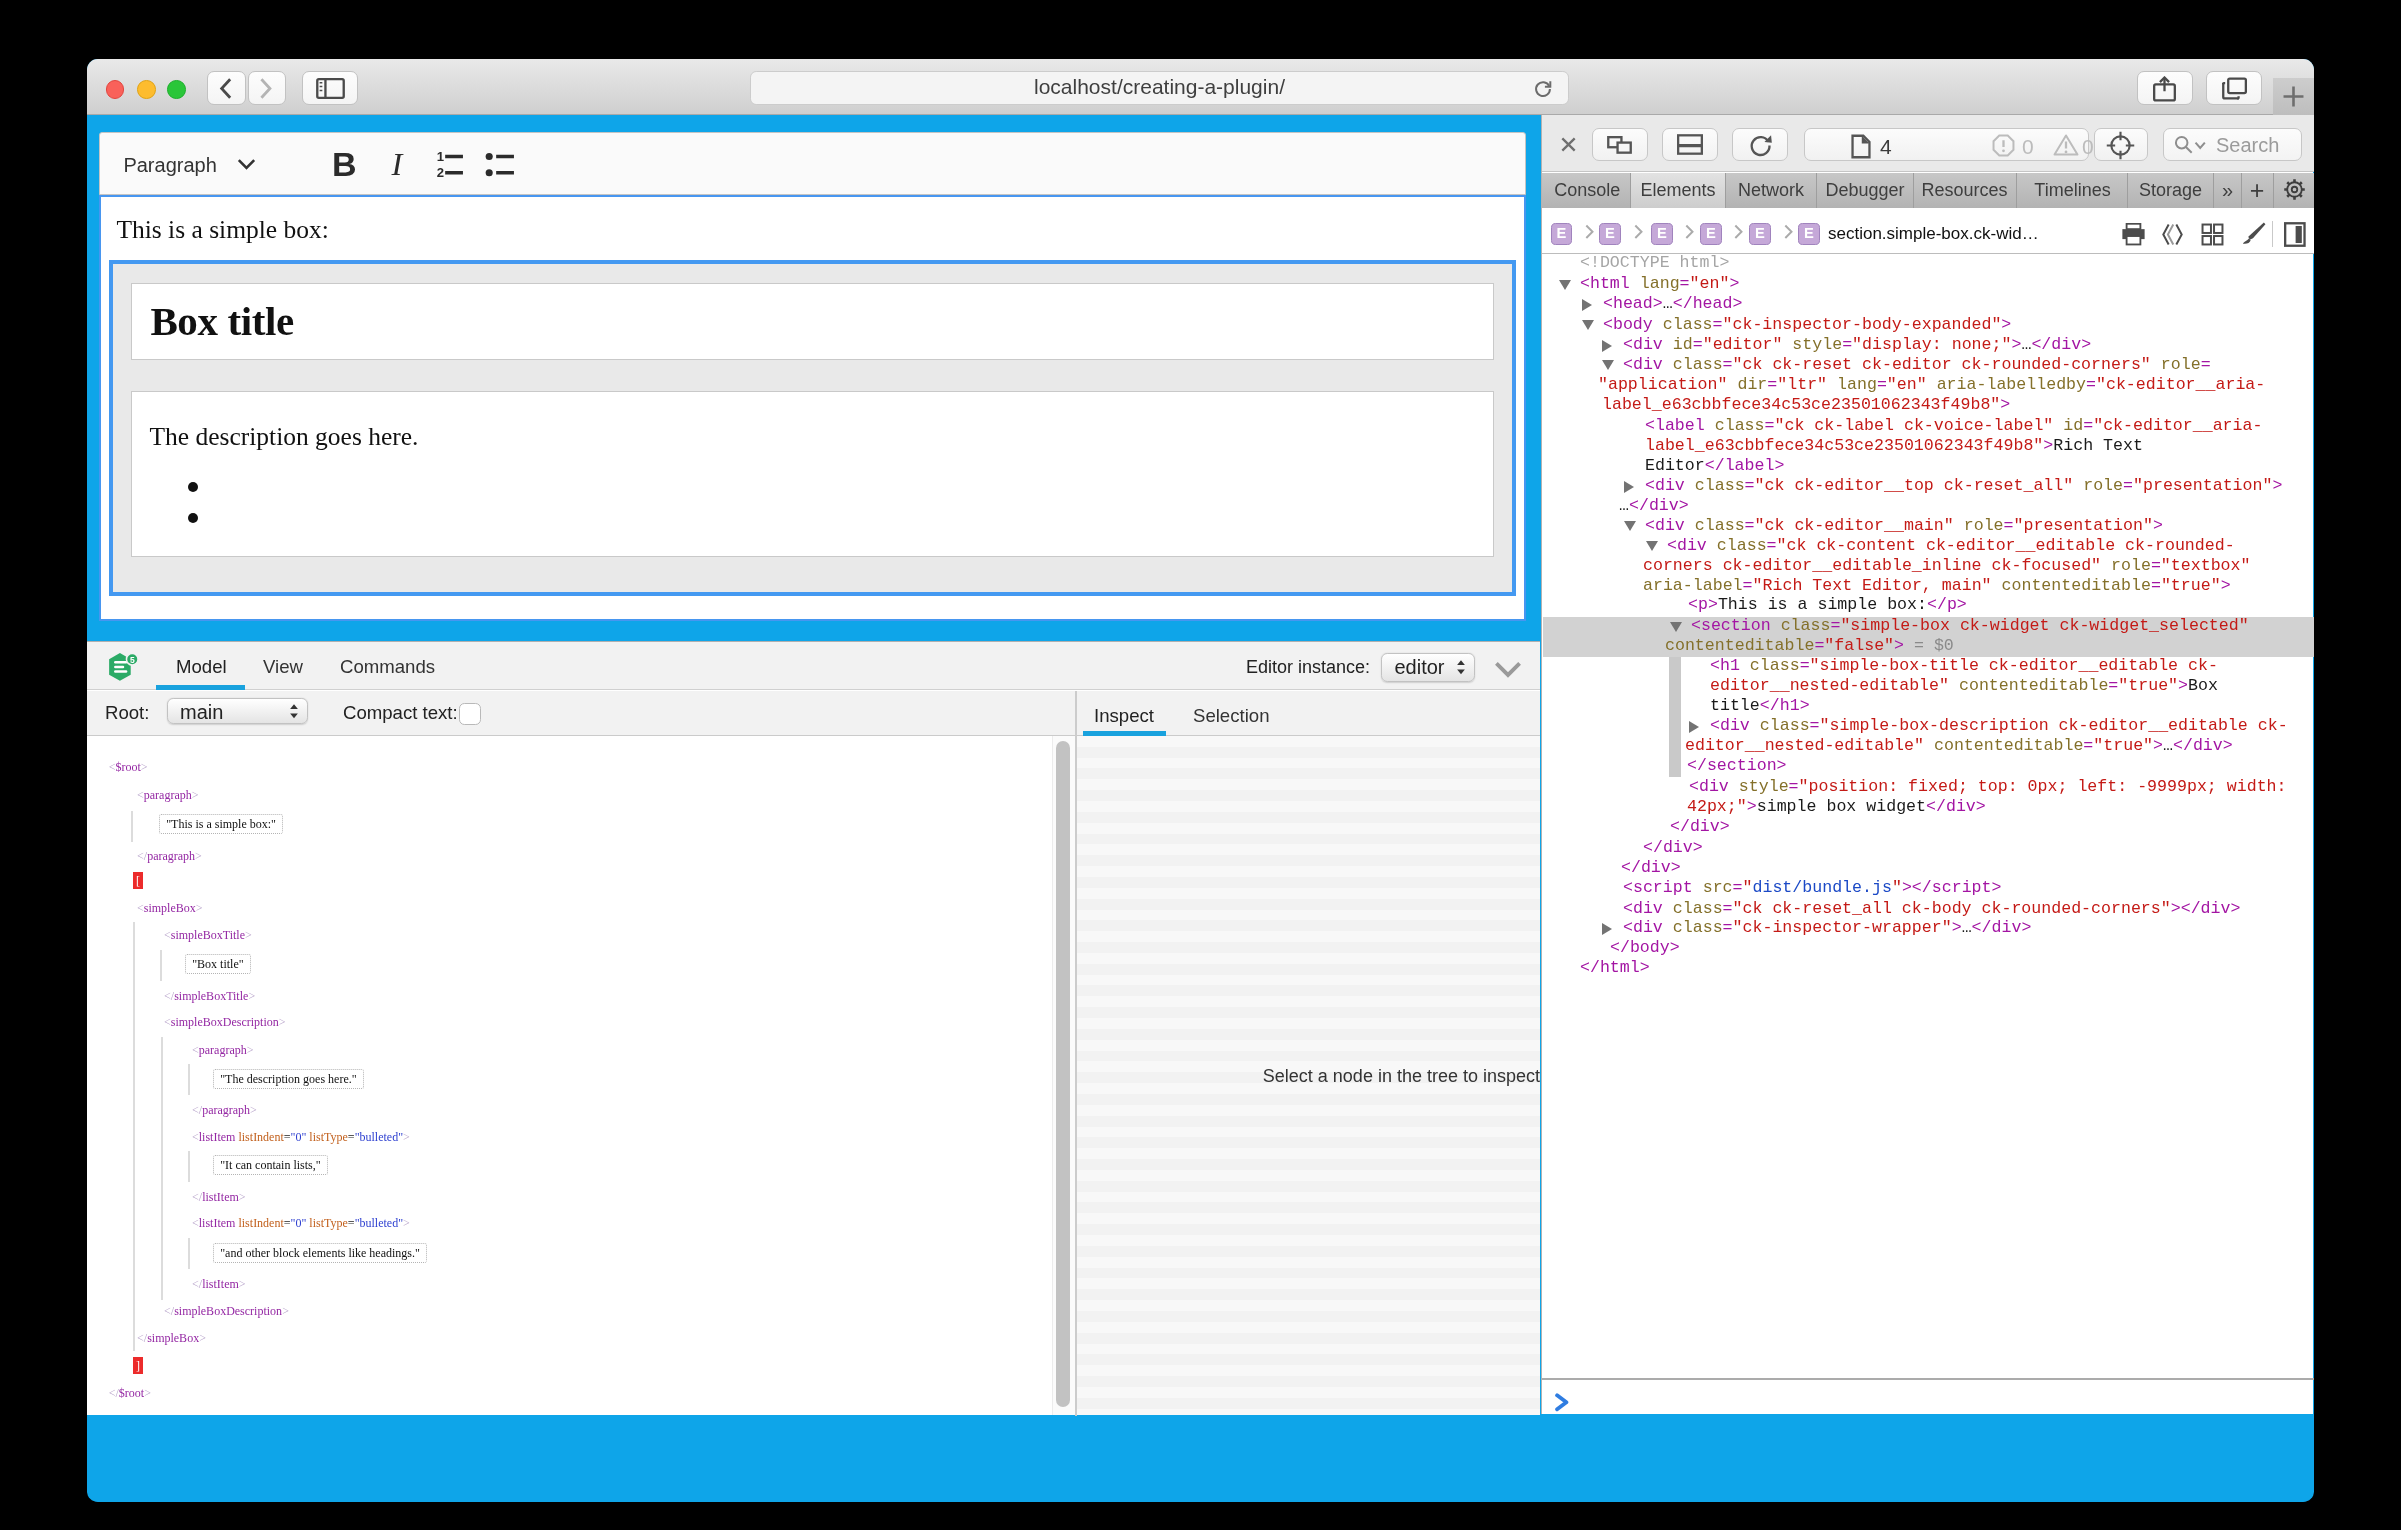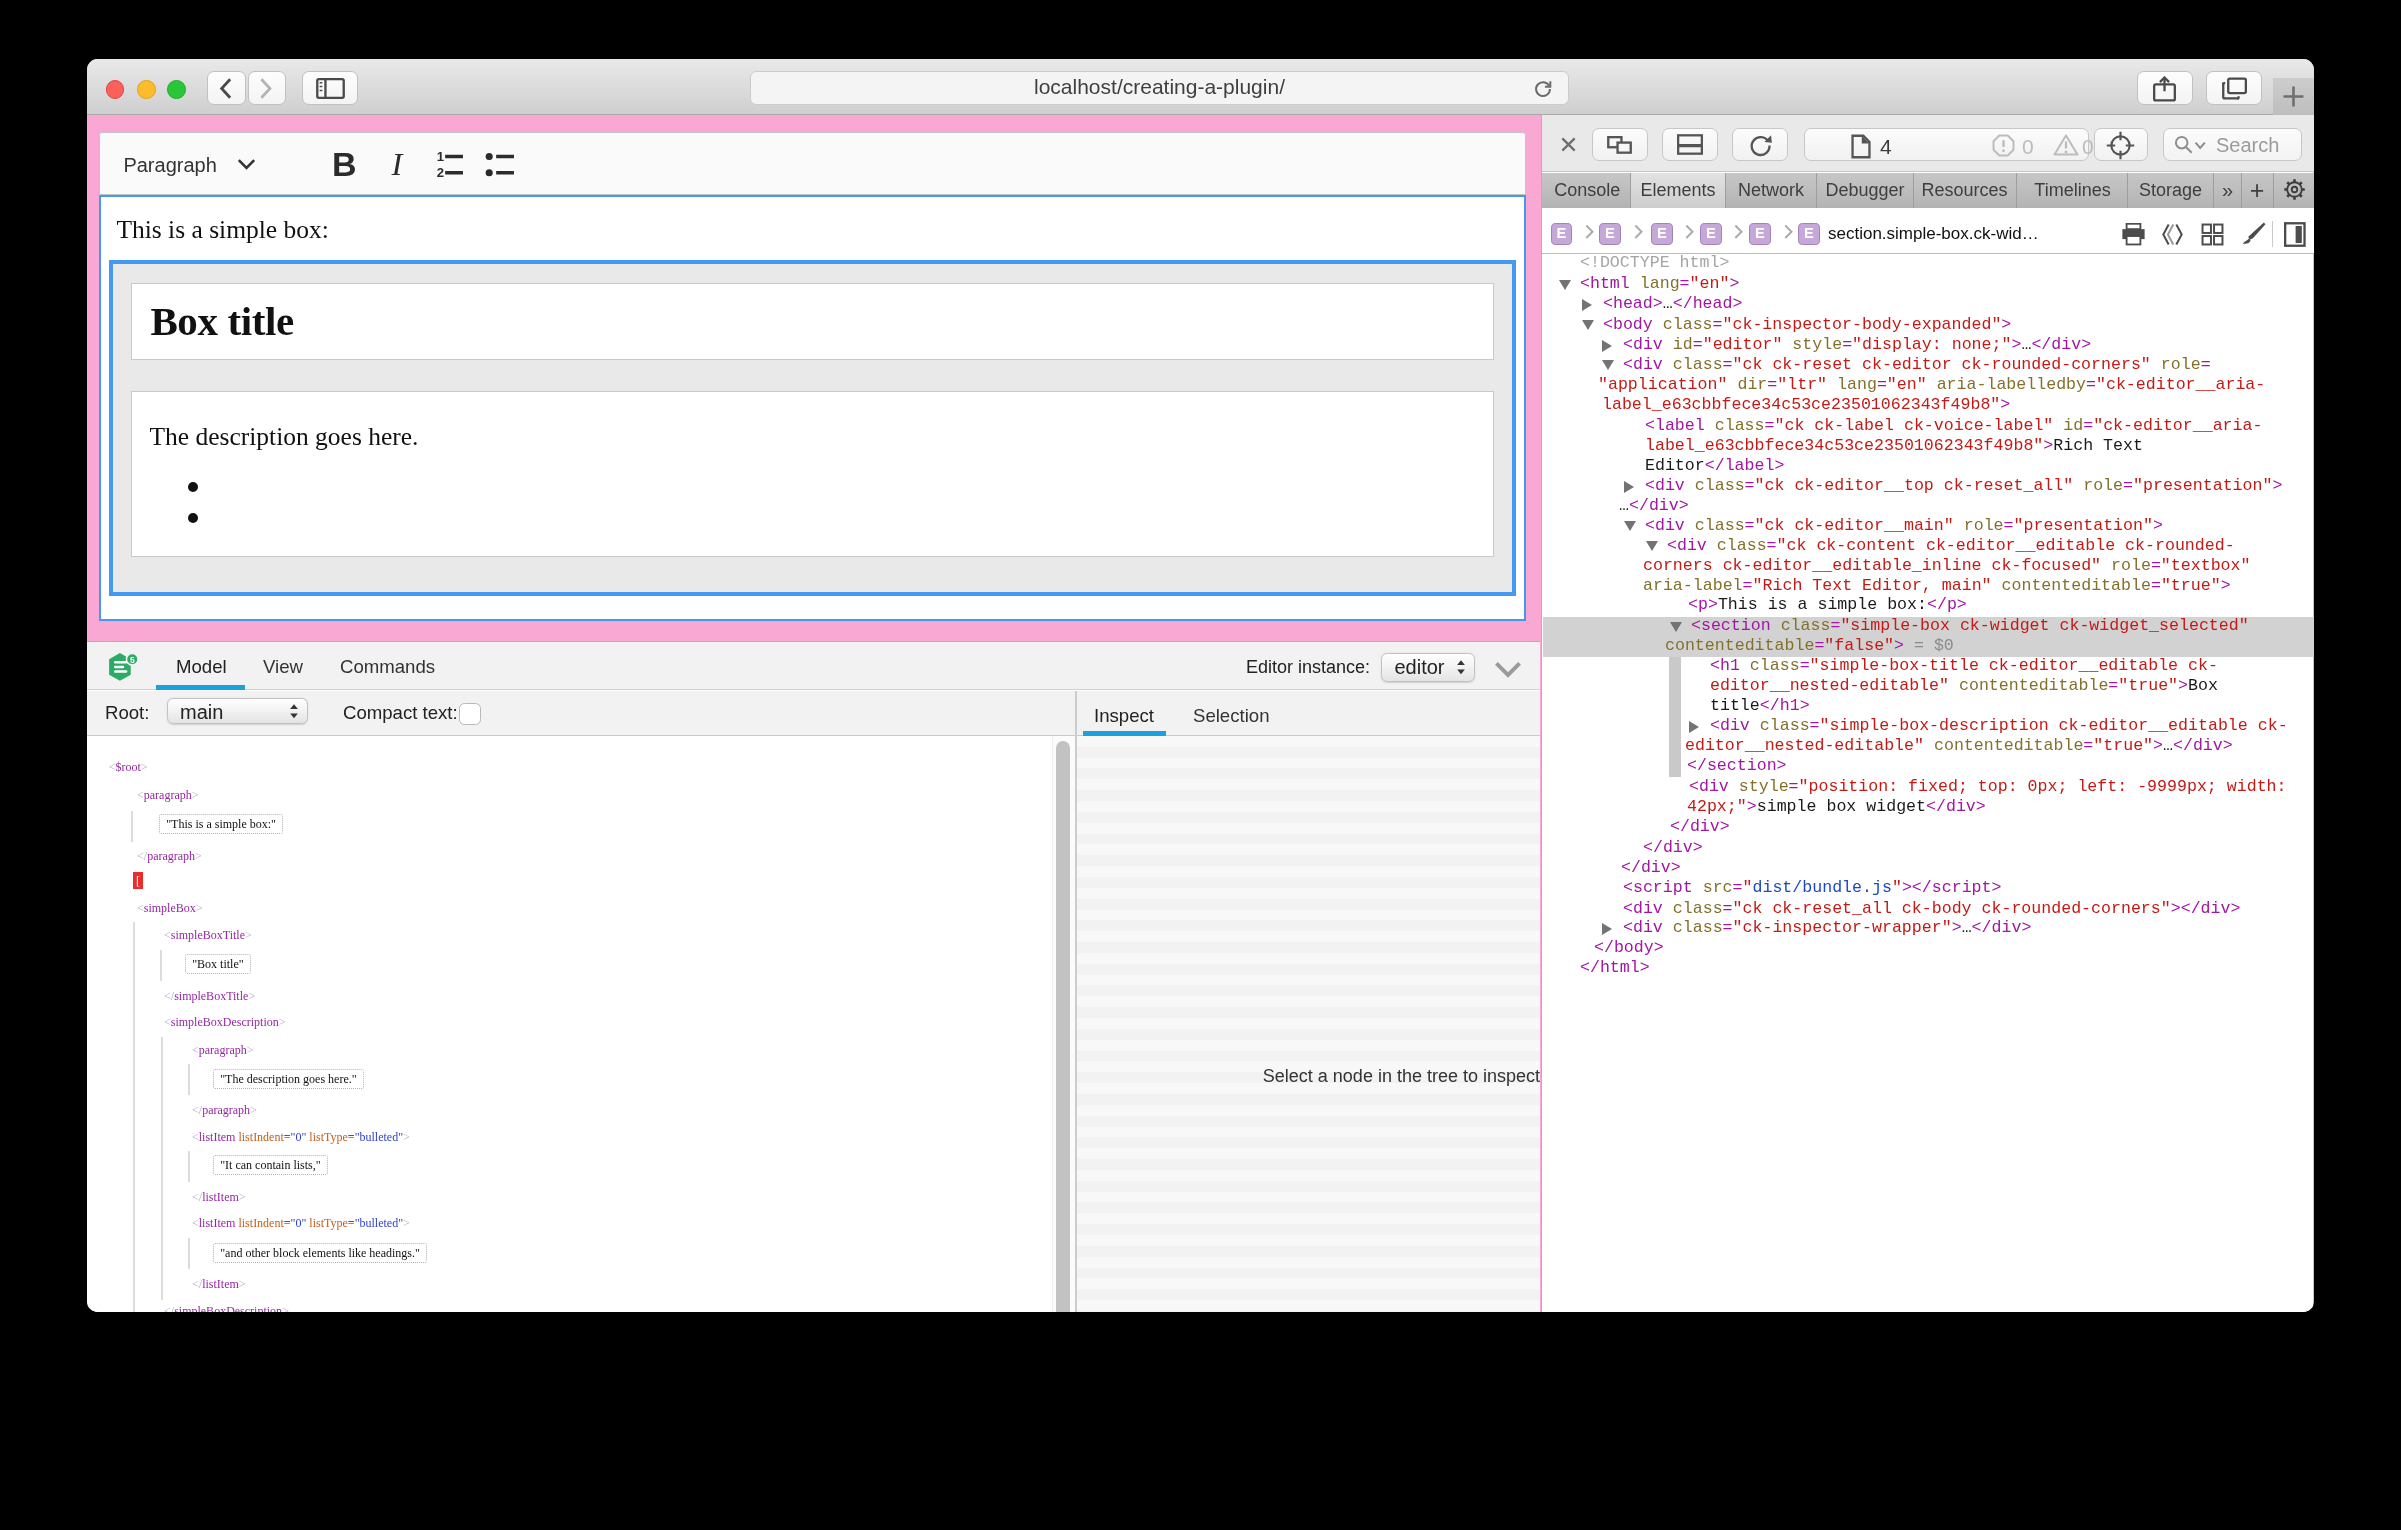--- a/index.html
+++ b/index.html
@@ -1,16 +1,16 @@
 <!DOCTYPE html>
 <html style="font-size:12.4px"><head><meta charset="utf-8"><style>
 *{margin:0;padding:0;box-sizing:border-box}
 body{width:2401px;height:1530px;background:#000;font-family:"Liberation Sans",sans-serif;position:relative;overflow:hidden}
 .abs{position:absolute}
-.win{position:absolute;left:87px;top:59px;width:2227px;height:1253px;background:#f9a8d4;border-radius:10.8px;overflow:hidden}
+.win{position:absolute;left:87px;top:59px;width:2227px;height:1443px;background:#0ea5e9;border-radius:10.8px;overflow:hidden}
 
 .tb{position:absolute;left:0;top:0;width:2227px;height:56px;background:linear-gradient(#e9e9e9,#cfcfcf);border-bottom:1.5px solid #a9a9a9}
 .light{position:absolute;top:21px;width:18.6px;height:18.6px;border-radius:50%}
 .tbtn{position:absolute;top:12.4px;height:34px;background:linear-gradient(#fdfdfd,#f4f4f4);border:0.8px solid #c2c2c2;border-radius:7px}
 .serif{font-family:"Liberation Serif",serif}
 
 .edwrap{position:absolute;left:12.4px;top:73px;width:1427px;height:490px}
 .edtb{position:absolute;left:0;top:0;width:1427px;height:63px;background:#fafafa;border:0.8px solid #c4c4c4;border-radius:3.1px 3.1px 0 0}
 .edta{position:absolute;left:0;top:63px;width:1427px;height:426px;background:#fff;border:2.3px solid #4796f0}
 
@@ -359,20 +359,20 @@
 <div class="dl" style="left:145px;top:641px"><span class="pu">&lt;/section&gt;</span></div>
 <div class="dl" style="left:147px;top:662px"><span class="pu">&lt;div</span> <span class="at">style</span><span class="pu">=</span><span class="re">"position: fixed; top: 0px; left: -9999px; width:</span></div>
 <div class="dl" style="left:145px;top:682px"><span class="re">42px;"</span><span class="pu">&gt;</span><span class="bk">simple box widget</span><span class="pu">&lt;/div&gt;</span></div>
 <div class="dl" style="left:128px;top:702px"><span class="pu">&lt;/div&gt;</span></div>
 <div class="dl" style="left:101px;top:723px"><span class="pu">&lt;/div&gt;</span></div>
 <div class="dl" style="left:79px;top:743px"><span class="pu">&lt;/div&gt;</span></div>
 <div class="dl" style="left:81px;top:763px"><span class="pu">&lt;script</span> <span class="at">src</span><span class="pu">=</span><span class="re">"</span><span class="bl">dist/bundle.js</span><span class="re">"</span><span class="pu">&gt;&lt;/script&gt;</span></div>
 <div class="dl" style="left:81px;top:784px"><span class="pu">&lt;div</span> <span class="at">class</span><span class="pu">=</span><span class="re">"ck ck-reset_all ck-body ck-rounded-corners"</span><span class="pu">&gt;&lt;/div&gt;</span></div>
 <div class="tri trir" style="left:60px;top:808px"></div>
 <div class="dl" style="left:81px;top:803px"><span class="pu">&lt;div</span> <span class="at">class</span><span class="pu">=</span><span class="re">"ck-inspector-wrapper"</span><span class="pu">&gt;</span><span class="bk">…</span><span class="pu">&lt;/div&gt;</span></div>
-<div class="dl" style="left:52px;top:823px"><span class="pu">&lt;/body&gt;</span></div>
+<div class="dl" style="left:68px;top:823px"><span class="pu">&lt;/body&gt;</span></div>
 <div class="dl" style="left:38px;top:843px"><span class="pu">&lt;/html&gt;</span></div>
 <div class="abs" style="left:0;top:1263px;width:772px;height:1.5px;background:#ababab"></div>
 <svg class="abs" style="left:12.4px;top:1278px" width="15.5" height="18.6" viewBox="0 0 20 24">
         <path d="M4 3 L16 12 L4 21" stroke="#2f7de1" stroke-width="5" fill="none" stroke-linejoin="round" stroke-linecap="round"></path>
       </svg>
 </div>
 </div>
 
 </body></html>

